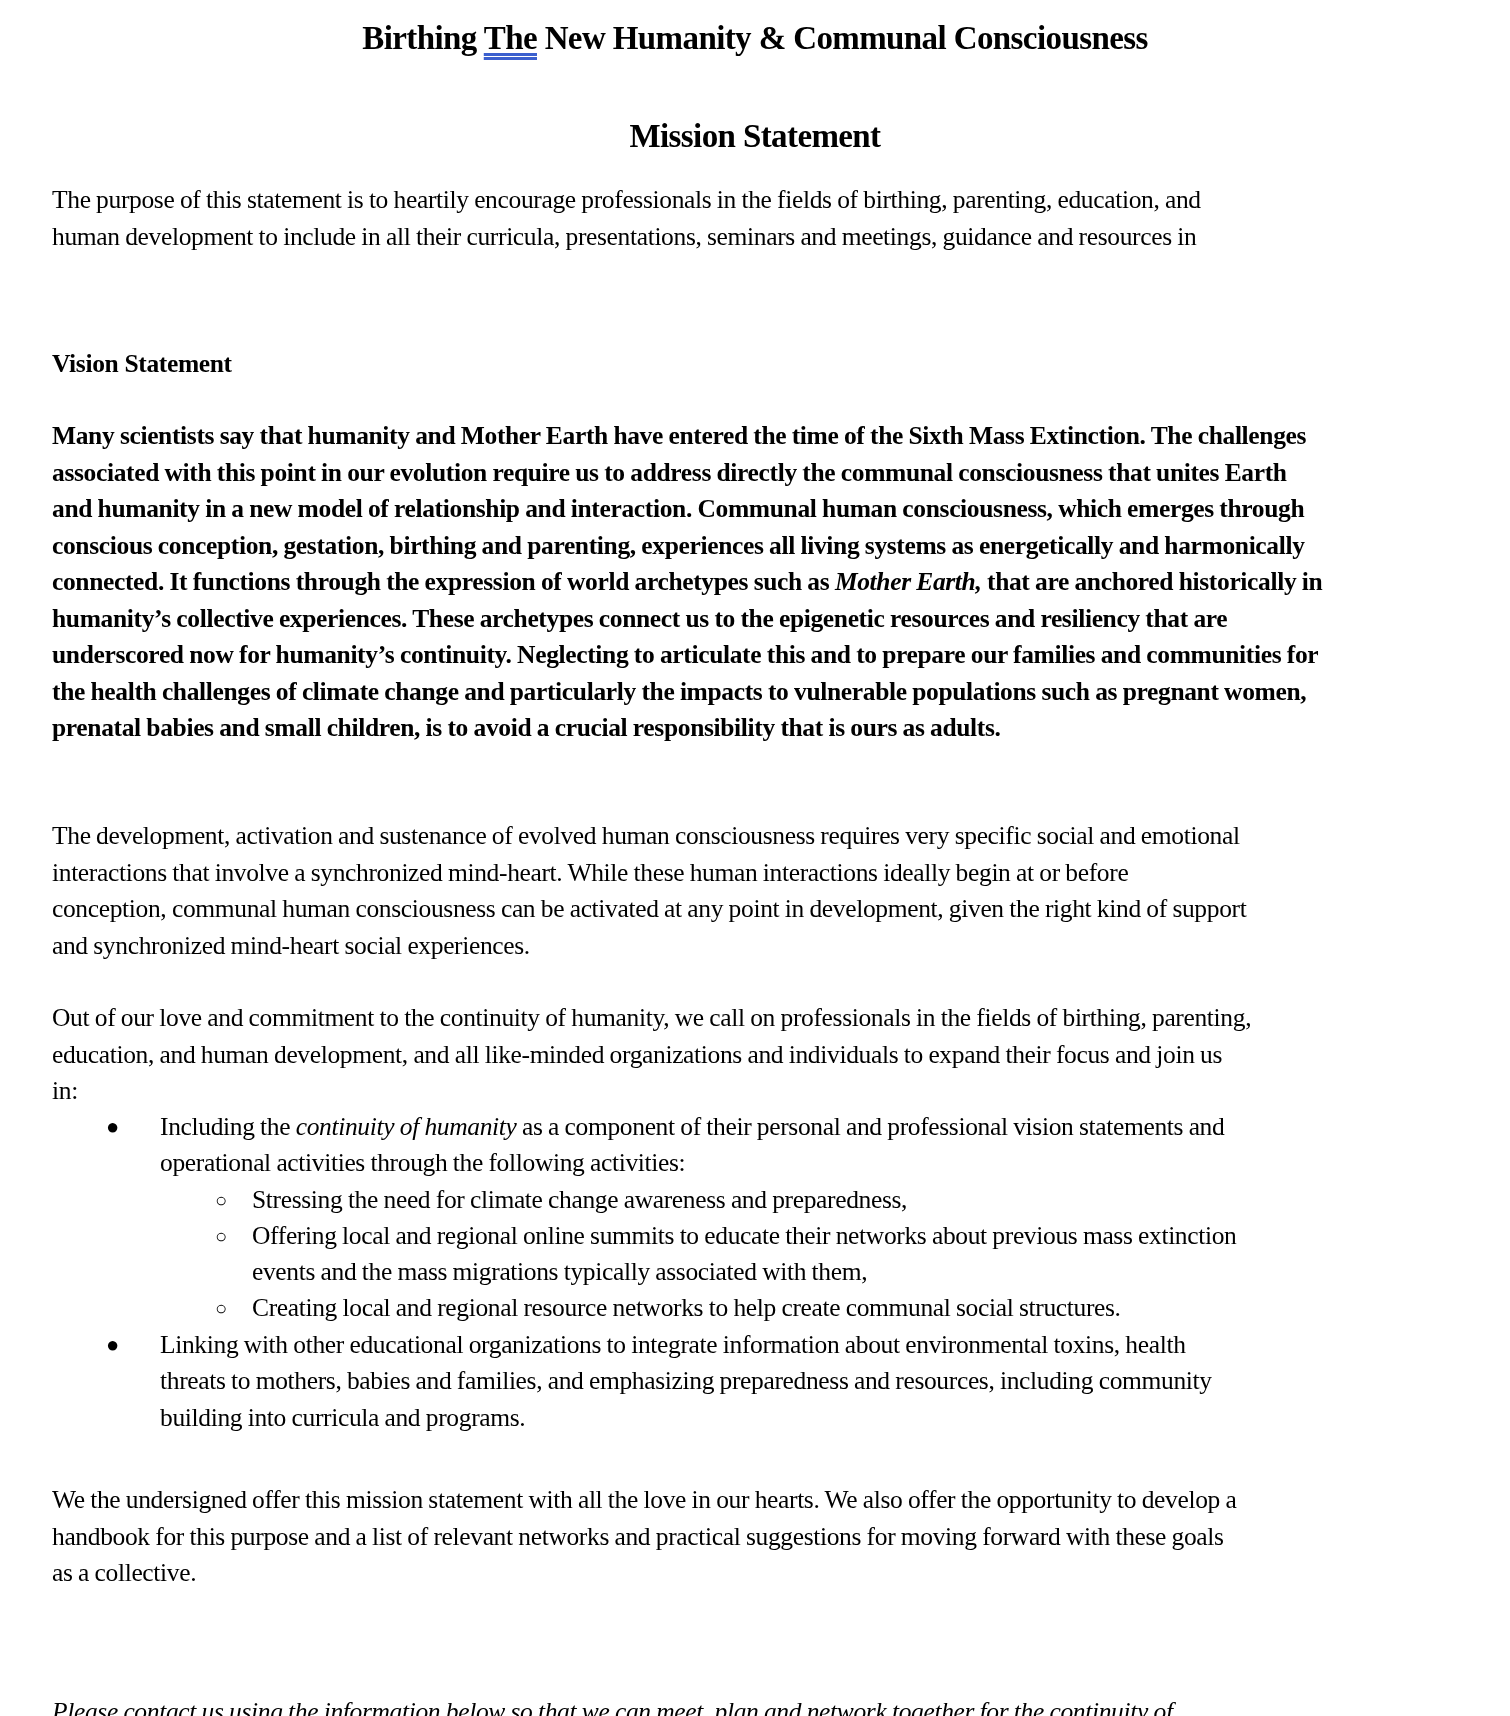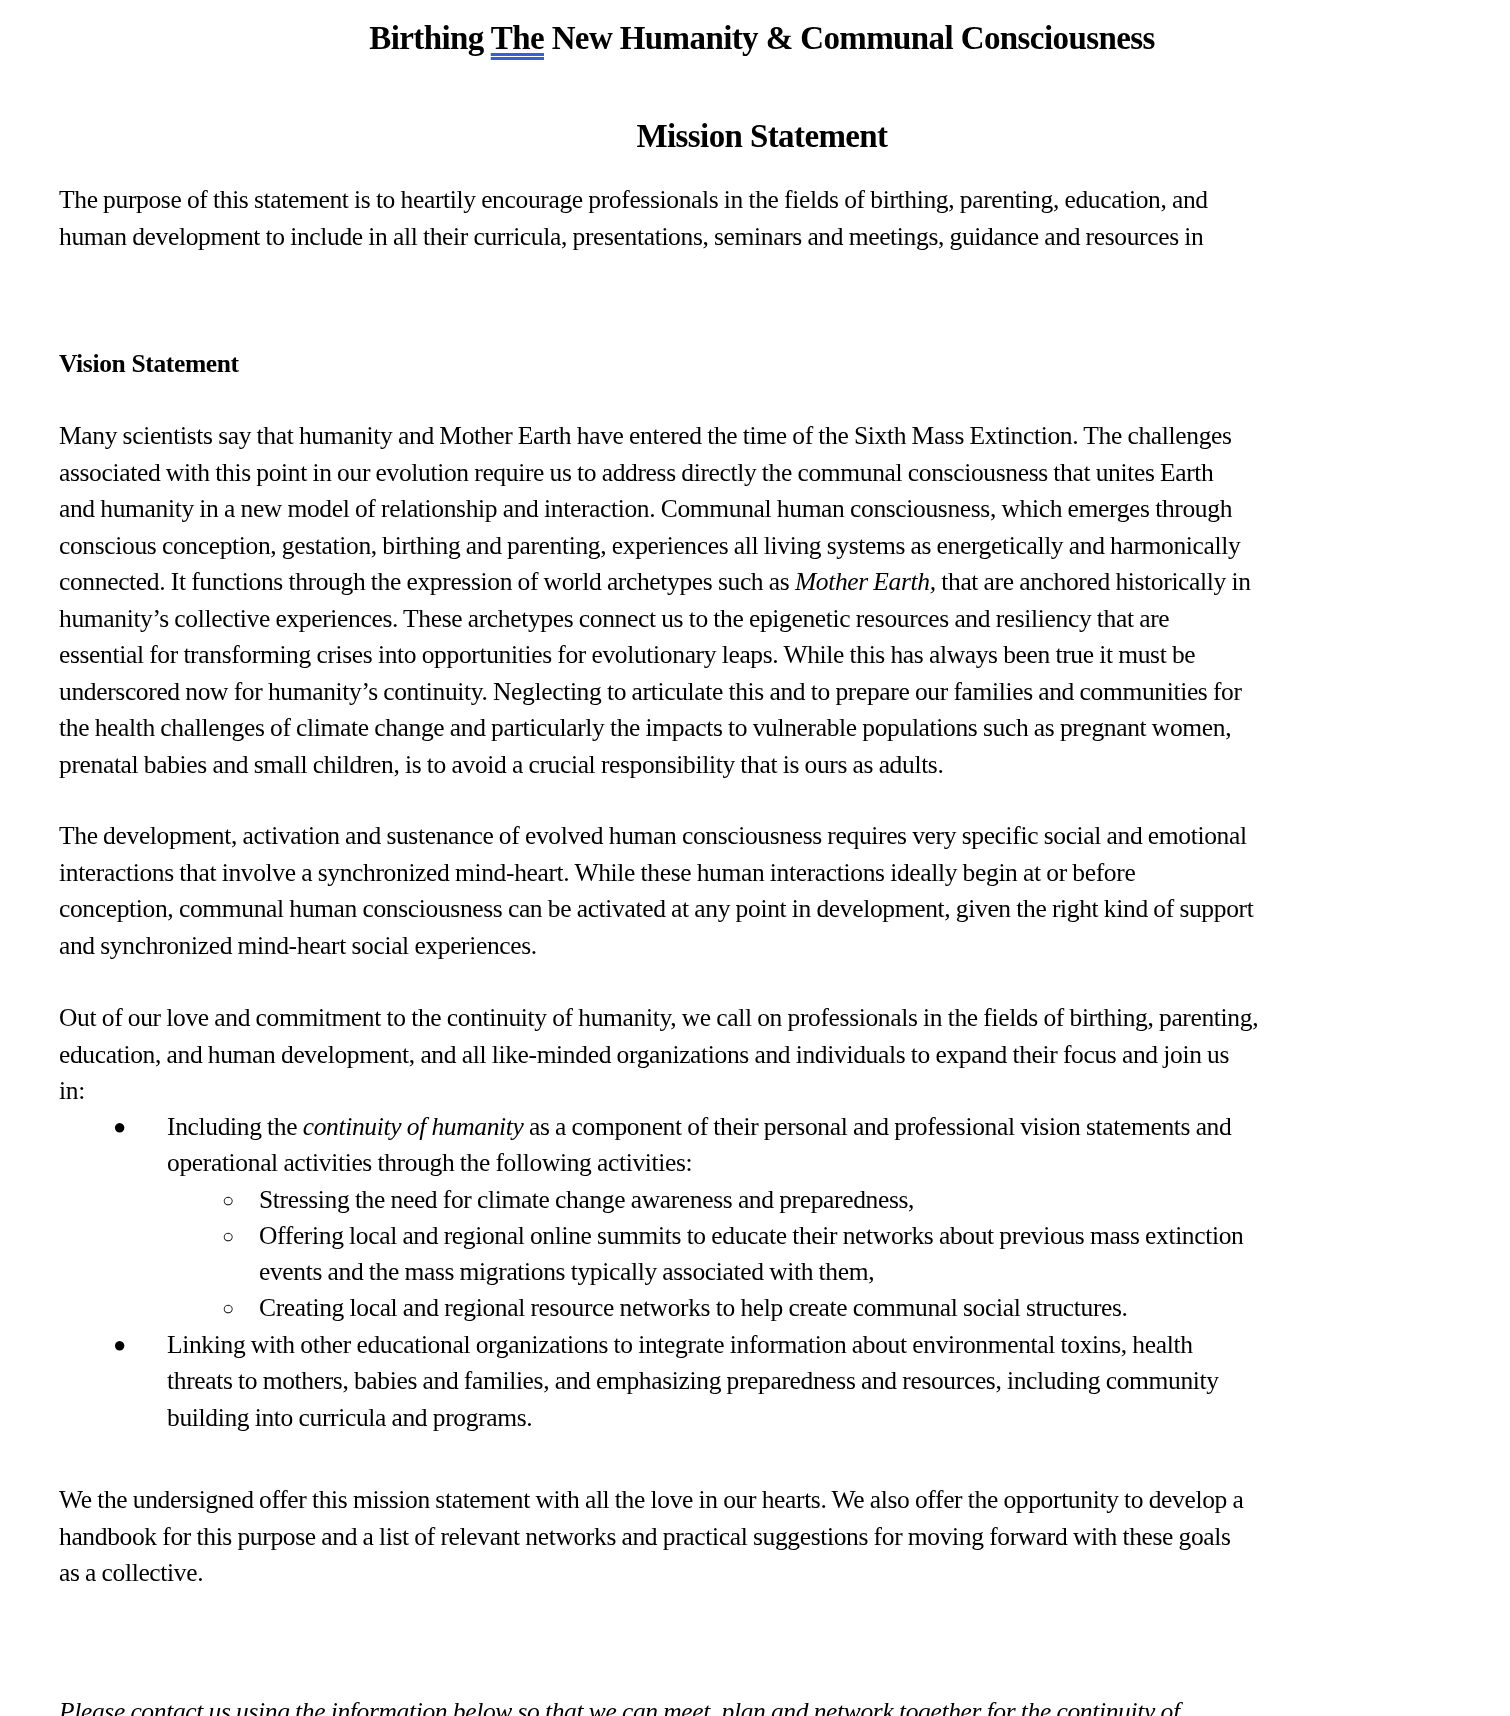--- a/index.html
+++ b/index.html
@@ -14,21 +14,20 @@
       overflow: hidden;
       font-family: "Liberation Serif", "DejaVu Serif", serif;
       color: #000000;
     }
     .page {
       position: absolute;
       left: 0;
       top: 0;
       width: 1494px;
       height: 1716px;
-      margin-left: 7px;
     }
     .title {
       position: absolute;
       left: 0;
       width: 1510px;
       text-align: center;
       font-weight: bold;
       font-size: 33px;
       letter-spacing: -0.6px;
       white-space: nowrap;
@@ -91,28 +90,27 @@
 
   <div class="title title-sub">Mission Statement</div>
 
   <div class="para" style="top:182px;">
     <span class="line">The purpose of this statement is to heartily encourage professionals in the fields of birthing, parenting, education, and</span>
     <span class="line">human development to include in all their curricula, presentations, seminars and meetings, guidance and resources in</span>
   </div>
 
   <div class="heading" style="top:346px;">Vision Statement</div>
 
-  <div class="para" style="top:418px;">
+  <div class="para" style="top:418px;font-weight:bold;">
     <span class="line">Many scientists say that humanity and Mother Earth have entered the time of the Sixth Mass Extinction. The challenges</span>
     <span class="line">associated with this point in our evolution require us to address directly the communal consciousness that unites Earth</span>
     <span class="line">and humanity in a new model of relationship and interaction. Communal human consciousness, which emerges through</span>
     <span class="line">conscious conception, gestation, birthing and parenting, experiences all living systems as energetically and harmonically</span>
     <span class="line"><span>connected. It functions through the expression of world archetypes such as </span><em>Mother Earth,</em><span> that are anchored historically in</span></span>
     <span class="line">humanity’s collective experiences. These archetypes connect us to the epigenetic resources and resiliency that are</span>
-    <span class="line">essential for transforming crises into opportunities for evolutionary leaps. While this has always been true it must be</span>
     <span class="line">underscored now for humanity’s continuity. Neglecting to articulate this and to prepare our families and communities for</span>
     <span class="line">the health challenges of climate change and particularly the impacts to vulnerable populations such as pregnant women,</span>
     <span class="line">prenatal babies and small children, is to avoid a crucial responsibility that is ours as adults.</span>
   </div>
 
   <div class="para" style="top:818px;">
     <span class="line">The development, activation and sustenance of evolved human consciousness requires very specific social and emotional</span>
     <span class="line">interactions that involve a synchronized mind-heart. While these human interactions ideally begin at or before</span>
     <span class="line">conception, communal human consciousness can be activated at any point in development, given the right kind of support</span>
     <span class="line">and synchronized mind-heart social experiences.</span>

